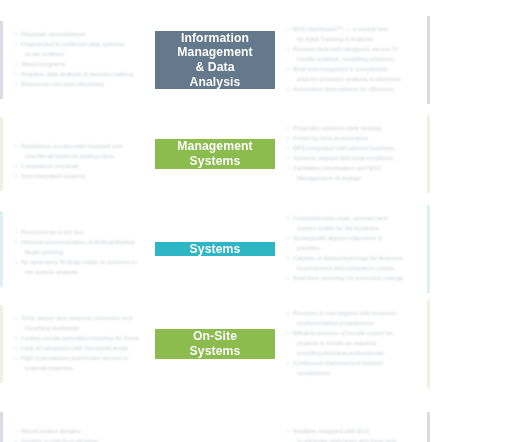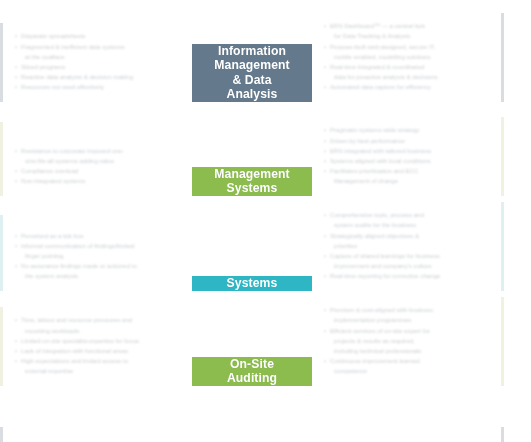--- a/index.html
+++ b/index.html
@@ -19,23 +19,23 @@
   #diagram {
     position: relative;
     width: 531px;
     height: 442px;
   }
 
   
   .band {
     position: absolute;
     left: 0;
-    width: 504px;
+    width: 430px;
     display: flex;
-    align-items: flex-end;
+    align-items: center;
   }
 
   
   .side-panel {
     position: relative;
     flex: 1 1 0;
     min-width: 0;
     background: #ffffff;
     padding: 9px 10px 9px 12px;
     box-sizing: border-box;
@@ -201,21 +201,21 @@
         <li>Time, labour and resource pressures and</li>
         <li class="cont">mounting workloads</li>
         <li>Limited on-site specialist expertise for focus</li>
         <li>Lack of integration with functional areas</li>
         <li>High expectations and limited access to</li>
         <li class="cont">external expertise</li>
       </ul>
     </div>
     <div class="node" style="--fill:#8cbc4e;">
       <div class="node-label">On-Site
-Auditing</div>
+Systems</div>
     </div>
     <div class="side-panel right" style="--edge:#f0f1e0;">
       <ul class="bullets">
         <li>Premium &amp; cost-aligned with business</li>
         <li class="cont">implementation programmes</li>
         <li>Efficient services of on-site expert for</li>
         <li class="cont">projects &amp; results as required,</li>
         <li class="cont">including technical professionals</li>
         <li>Continuous improvement learned</li>
         <li class="cont">competence</li>

